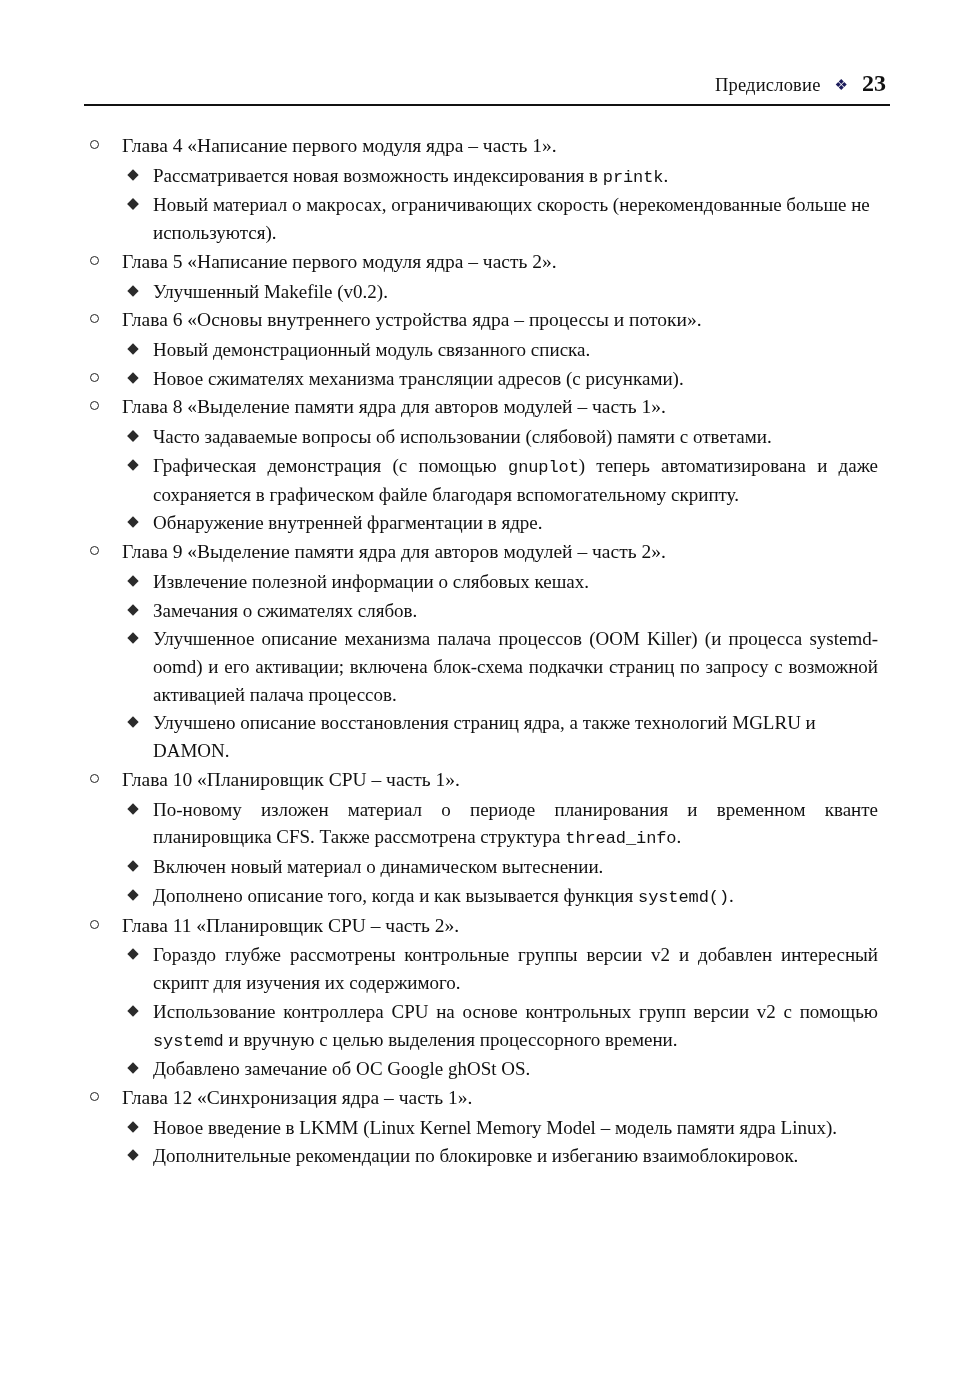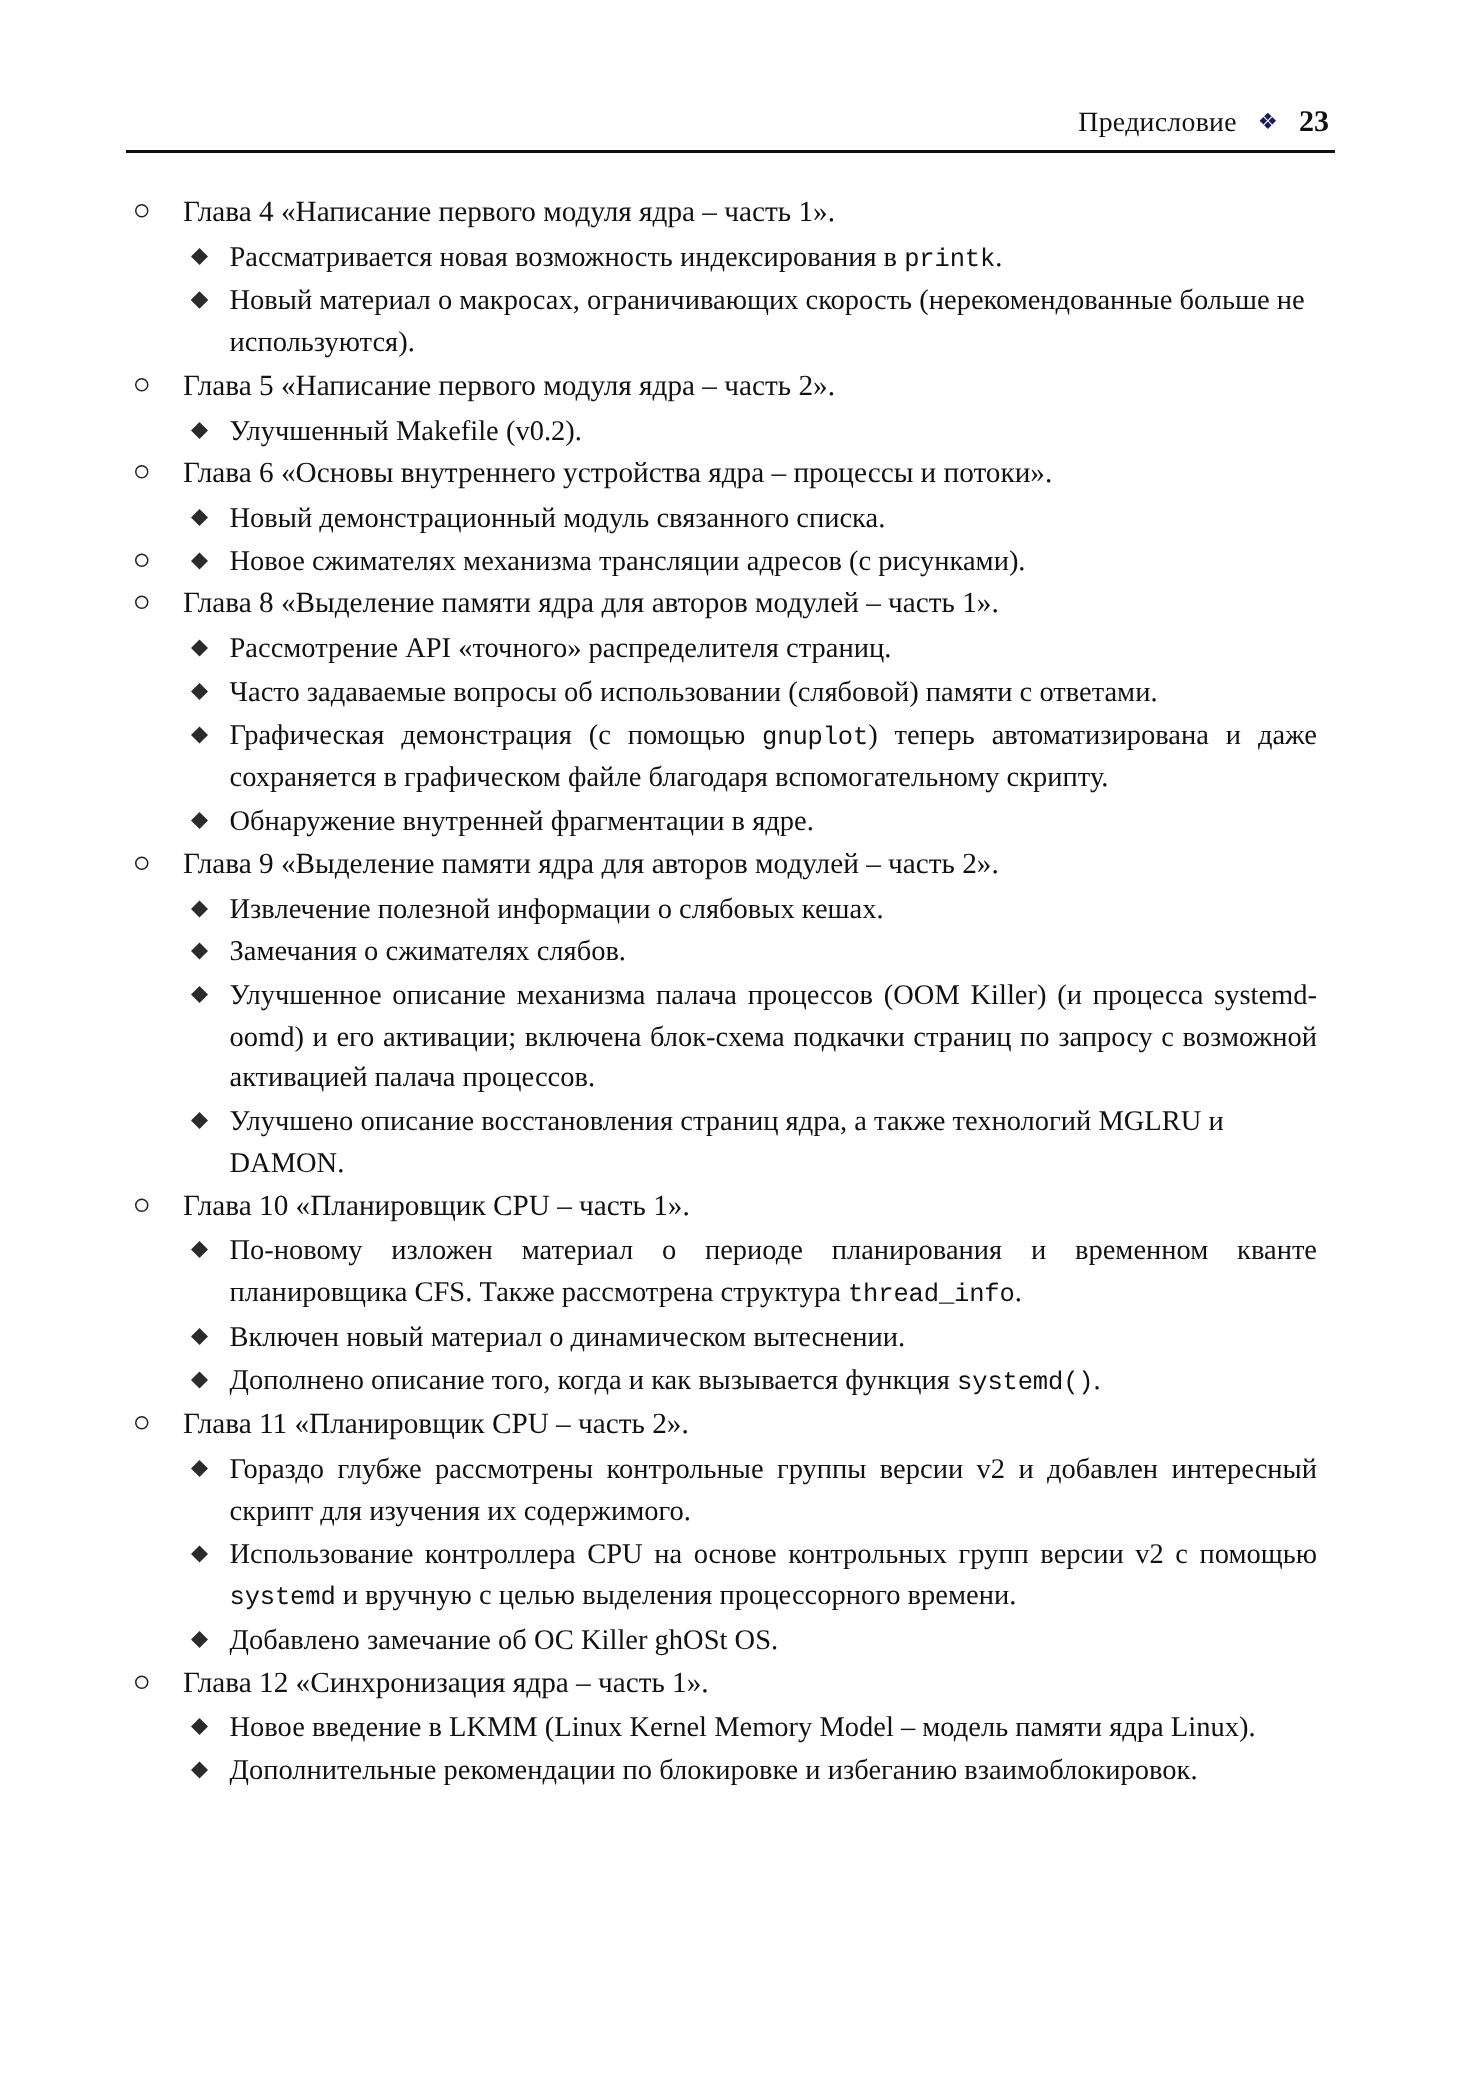--- a/index.html
+++ b/index.html
@@ -36,21 +36,21 @@
     font-family: "Liberation Serif", serif;
     letter-spacing: .2px;
   }
   .running-head .rh-orn {
     font-size: 15px;
     color: #1b1b5a;
     transform: translateY(-1px);
   }
   .running-head .rh-page {
     font-weight: bold;
-    font-size: 20px;
+    font-size: 24px;
   }
   .rule {
     margin-top: 7px;
     border-top: 2.2px solid #111;
     width: 100%;
   }
   
   .content {
     margin-top: 26px;
   }
@@ -149,21 +149,21 @@
         <li>
           <span class="marker"></span>
           <ul class="lvl2">
             <li><span class="marker2"></span><span>Новое сжимателях механизма трансляции адресов (с рисунками).</span></li>
           </ul>
         </li>
         <li>
           <span class="marker"></span>
           <div class="l1text">Глава 8 «Выделение памяти ядра для авторов модулей – часть 1».</div>
           <ul class="lvl2">
-            <li><span class="marker2"></span><span>Рассмотрение API «точного» распределителя страниц.</span></li>
+            <li><span class="marker2"></span></li>
             <li><span class="marker2"></span><span>Часто задаваемые вопросы об использовании (слябовой) памяти с ответами.</span></li>
             <li class="just"><span class="marker2"></span><span>Графическая демонстрация (с помощью </span><span class="mono">gnuplot</span><span>) теперь автоматизирована и даже сохраняется в графическом файле благодаря вспомогательному скрипту.</span></li>
             <li><span class="marker2"></span><span>Обнаружение внутренней фрагментации в ядре.</span></li>
           </ul>
         </li>
         <li>
           <span class="marker"></span>
           <div class="l1text">Глава 9 «Выделение памяти ядра для авторов модулей – часть 2».</div>
           <ul class="lvl2">
             <li><span class="marker2"></span><span>Извлечение полезной информации о слябовых кешах.</span></li>
@@ -180,21 +180,21 @@
             <li><span class="marker2"></span><span>Включен новый материал о динамическом вытеснении.</span></li>
             <li><span class="marker2"></span><span>Дополнено описание того, когда и как вызывается функция </span><span class="mono">systemd()</span><span>.</span></li>
           </ul>
         </li>
         <li>
           <span class="marker"></span>
           <div class="l1text">Глава 11 «Планировщик CPU – часть 2».</div>
           <ul class="lvl2">
             <li class="just"><span class="marker2"></span><span>Гораздо глубже рассмотрены контрольные группы версии v2 и добавлен интересный скрипт для изучения их содержимого.</span></li>
             <li class="just"><span class="marker2"></span><span>Использование контроллера CPU на основе контрольных групп версии v2 с помощью </span><span class="mono">systemd</span><span> и вручную с целью выделения процессорного времени.</span></li>
-            <li><span class="marker2"></span><span>Добавлено замечание об ОС Killer ghOSt OS.</span></li>
+            <li><span class="marker2"></span><span>Добавлено замечание об ОС Google ghOSt OS.</span></li>
           </ul>
         </li>
         <li>
           <span class="marker"></span>
           <div class="l1text">Глава 12 «Синхронизация ядра – часть 1».</div>
           <ul class="lvl2">
             <li><span class="marker2"></span><span>Новое введение в LKMM (Linux Kernel Memory Model – модель памяти ядра Linux).</span></li>
             <li><span class="marker2"></span><span>Дополнительные рекомендации по блокировке и избеганию взаимоблокировок.</span></li>
           </ul>
         </li>

